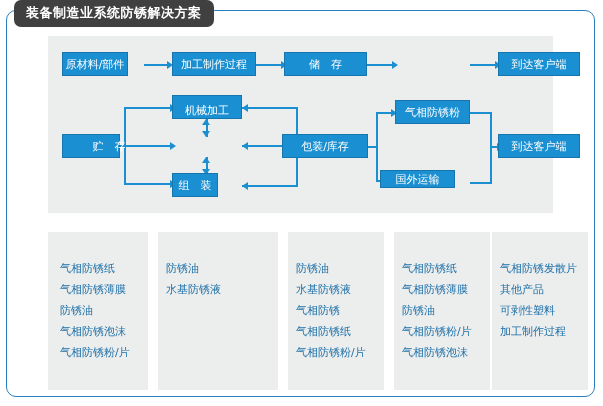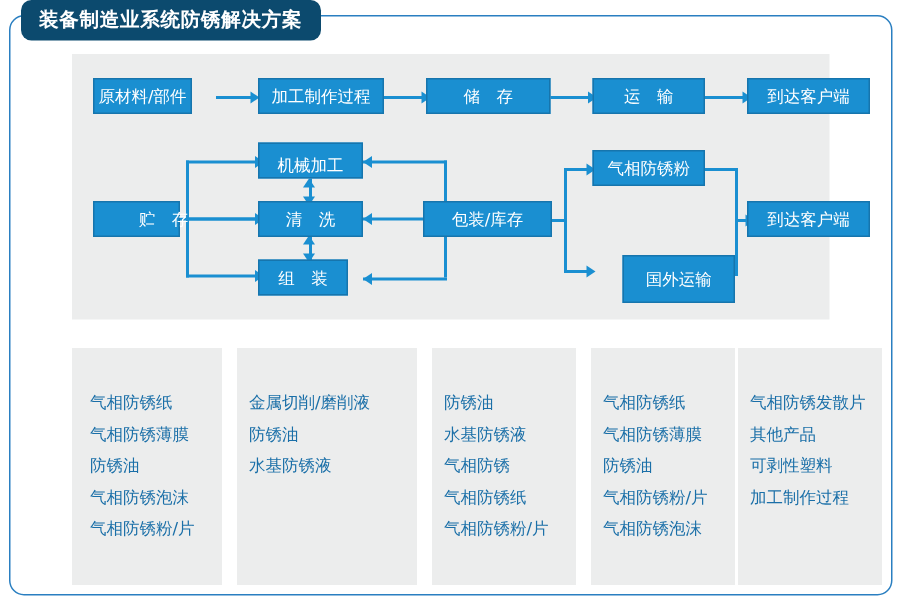--- a/index.html
+++ b/index.html
@@ -17,21 +17,21 @@
   
   .frame{
     position:absolute;left:6px;top:10px;width:589px;height:387px;
     border:1px solid #2a7fc1;border-radius:10px;
     box-sizing:border-box;
     background:#ffffff;
   }
   
   .title-tab{
     position:absolute;left:14px;top:0px;
-    background:#0c4a6e;
+    background:#404040;
     color:#ffffff;
     font-size:13px;
     font-weight:bold;
     padding:4px 12px 5px 12px;
     border-radius:7px;
     letter-spacing:0.5px;
     white-space:nowrap;
     z-index:6;
   }
   
@@ -152,64 +152,57 @@
 
   <div class="box" style="left:62px;top:52px;width:66px;height:24px;">
     <span>原材料/部件</span>
   </div>
   <div class="box" style="left:172px;top:52px;width:84px;height:24px;">
     <span>加工制作过程</span>
   </div>
   <div class="box" style="left:284px;top:52px;width:83px;height:24px;">
     <span>储　存</span>
   </div>
-  <div class="box" style="left:395px;top:52px;width:75px;height:24px;">
-    <span>运　输</span>
-  </div>
   <div class="box" style="left:498px;top:52px;width:82px;height:24px;">
     <span>到达客户端</span>
   </div>
 
   <div class="box" style="left:172px;top:95px;width:70px;height:24px;align-items:flex-end;">
     <span>机械加工</span>
   </div>
   <div class="box" style="left:395px;top:100px;width:75px;height:24px;">
     <span>气相防锈粉</span>
   </div>
 
   <div class="box" style="left:62px;top:134px;width:58px;height:24px;padding-left:36px;">
     <span>贮　存</span>
   </div>
-  <div class="box" style="left:172px;top:134px;width:70px;height:24px;">
-    <span>清　洗</span>
-  </div>
   <div class="box" style="left:282px;top:134px;width:86px;height:24px;">
     <span>包装/库存</span>
   </div>
   <div class="box" style="left:498px;top:134px;width:82px;height:24px;">
     <span>到达客户端</span>
   </div>
 
-  <div class="box" style="left:172px;top:173px;width:60px;height:24px;">
+  <div class="box" style="left:172px;top:173px;width:46px;height:24px;">
     <span>组　装</span>
   </div>
-  <div class="box" style="left:415px;top:170px;width:75px;height:32px;">
+  <div class="box" style="left:380px;top:170px;width:75px;height:18px;">
     <span>国外运输</span>
   </div>
 
   <div class="plist" style="left:60px;top:258px;width:96px;">
     <div>气相防锈纸</div>
     <div>气相防锈薄膜</div>
     <div>防锈油</div>
     <div>气相防锈泡沫</div>
     <div>气相防锈粉/片</div>
   </div>
 
   <div class="plist" style="left:166px;top:258px;width:116px;">
-    <div>金属切削/磨削液</div>
     <div>防锈油</div>
     <div>水基防锈液</div>
   </div>
 
   <div class="plist" style="left:296px;top:258px;width:92px;">
     <div>防锈油</div>
     <div>水基防锈液</div>
     <div>气相防锈</div>
     <div>气相防锈纸</div>
     <div>气相防锈粉/片</div>

